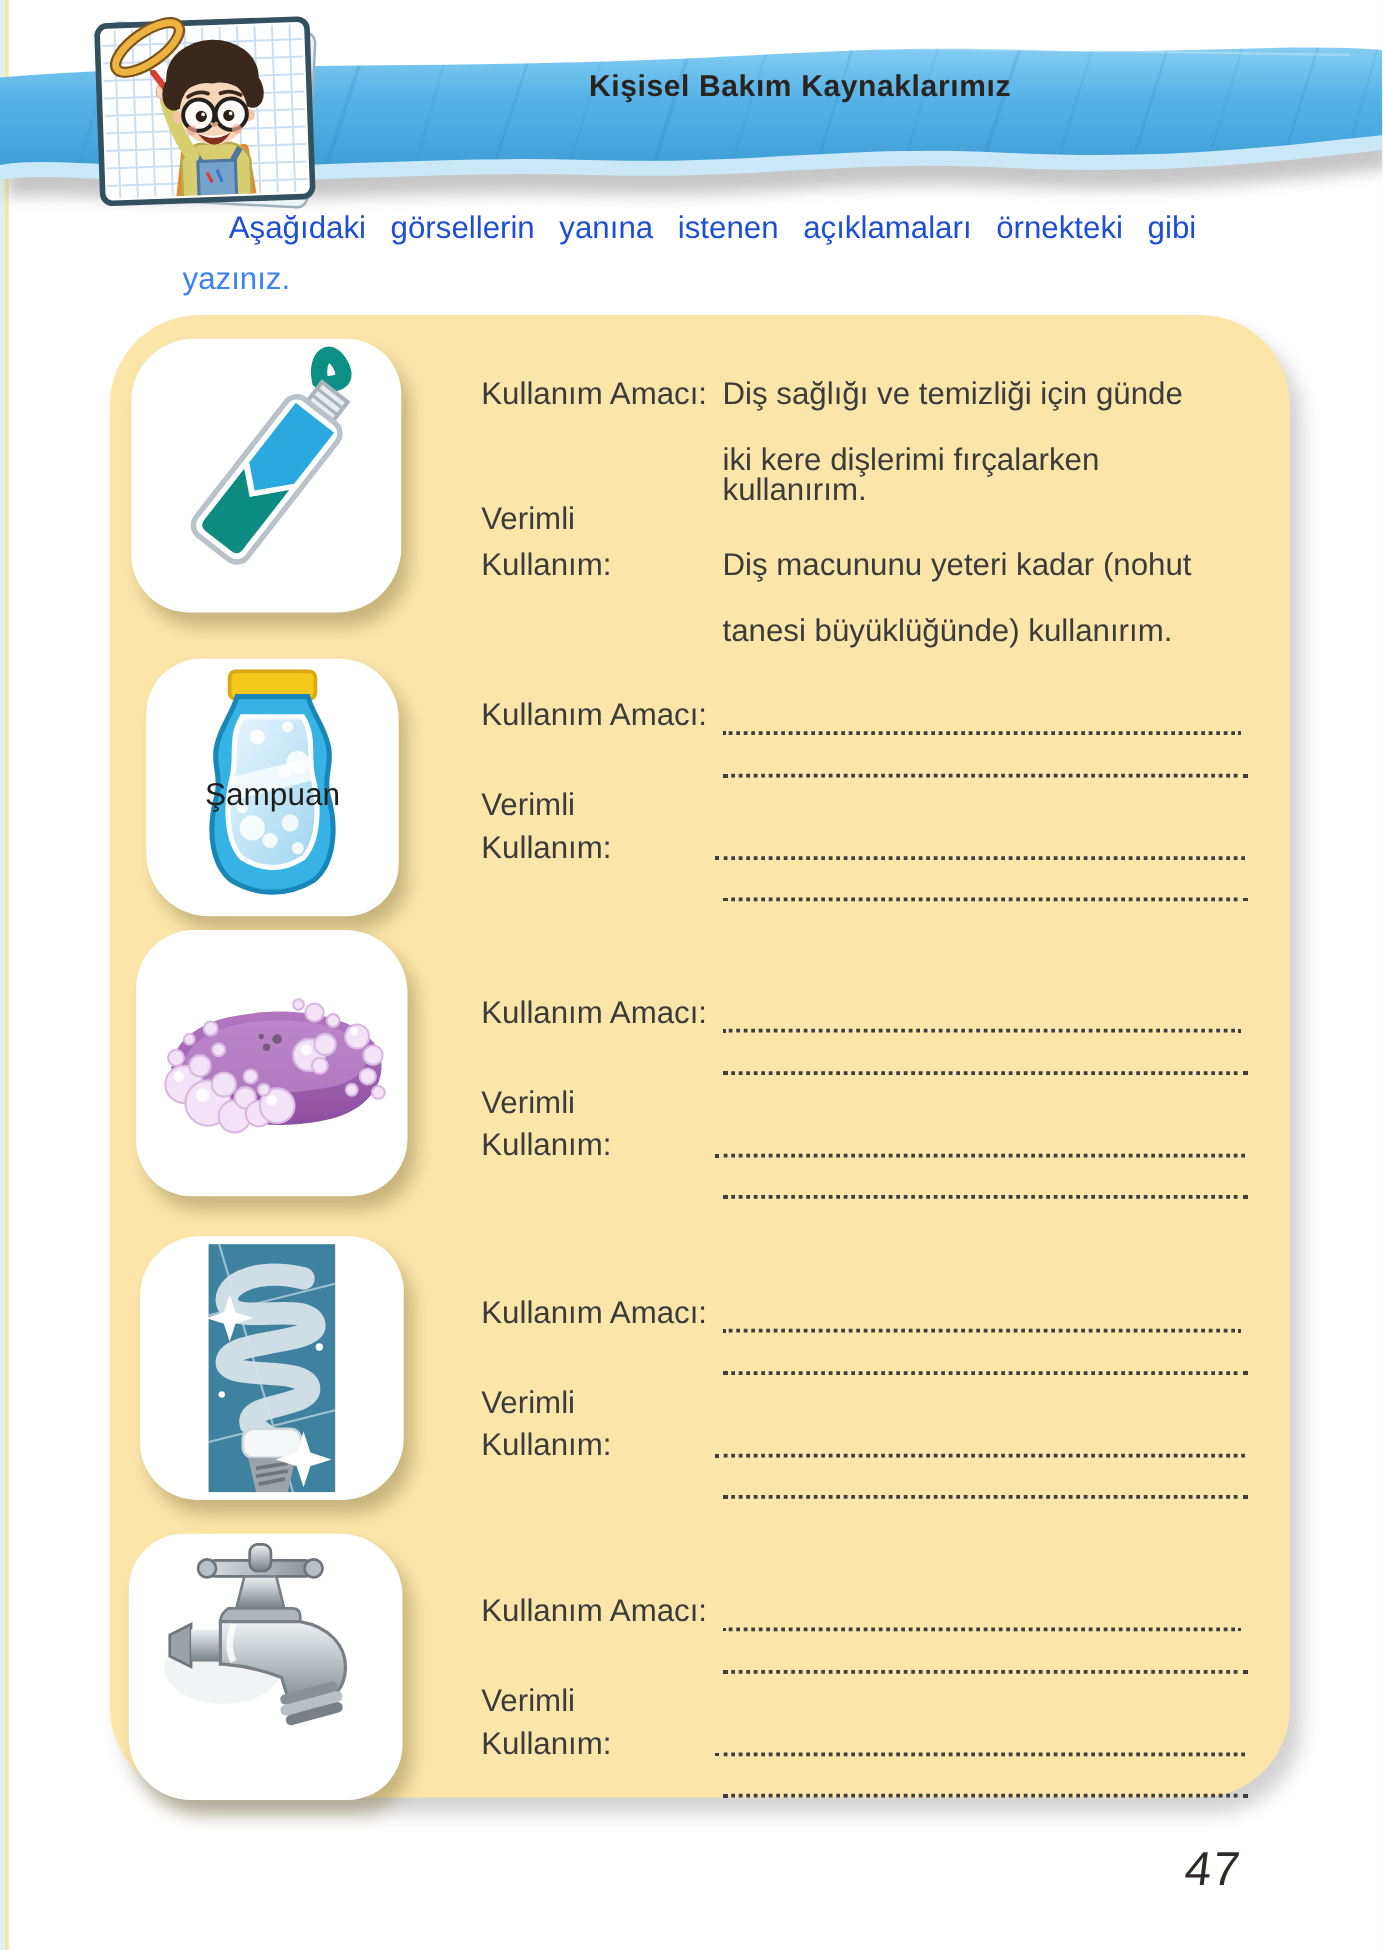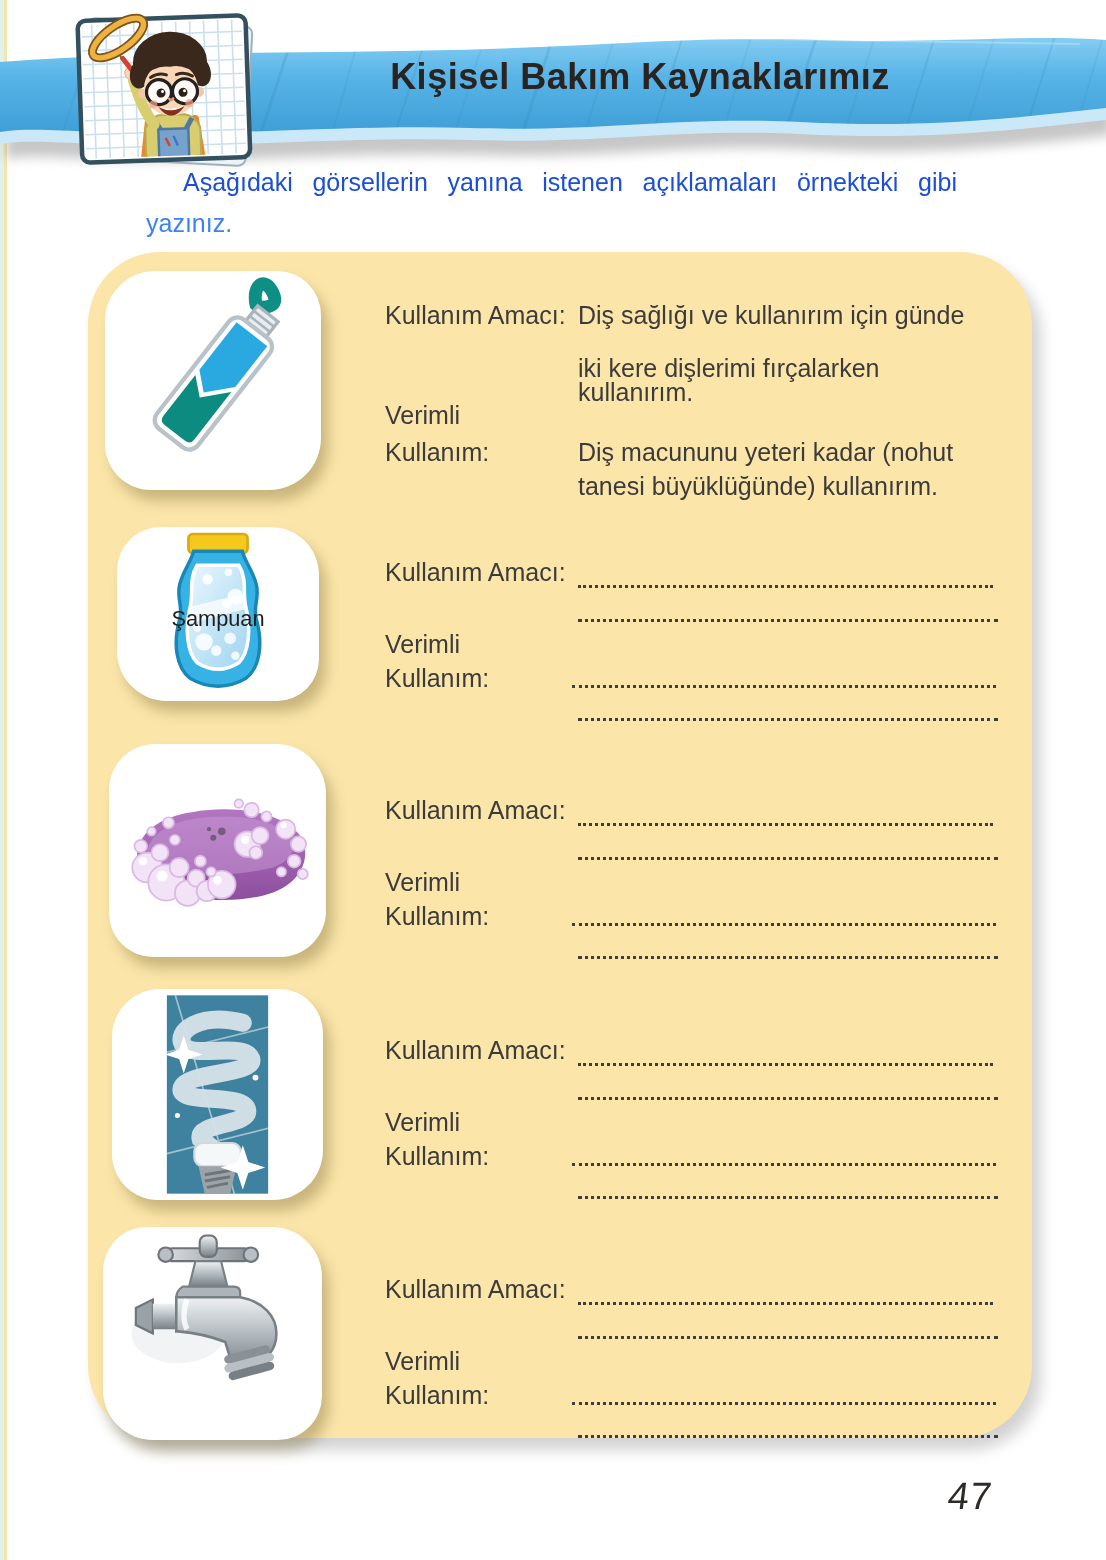--- a/index.html
+++ b/index.html
@@ -4,48 +4,48 @@
 <style>
   html,body{margin:0;padding:0;background:#ffffff;}
   .page{position:relative;width:1106px;height:1560px;background:#ffffff;overflow:hidden;
         font-family:"Liberation Sans",sans-serif;color:#3b3b3b;}
   
   .edge-teal{position:absolute;left:0;top:0;bottom:0;width:4px;background:#e2f1ec;}
   .edge-yellow{position:absolute;left:4px;top:0;bottom:0;width:3px;background:#f3e6ae;}
   
   .banner-wrap{position:absolute;left:0;top:10px;width:1106px;height:175px;}
   .banner-title{position:absolute;left:340px;top:56px;width:600px;text-align:center;
-                font-size:36px;font-weight:bold;color:#2a2320;letter-spacing:.5px;}
+                font-size:24px;font-weight:bold;color:#2a2320;letter-spacing:.5px;}
   .notepad{position:absolute;left:58px;top:0;width:212px;height:178px;}
   
   .instr1{position:absolute;left:183px;top:168px;width:774px;font-size:25px;color:#1d4ed8;
           text-align:justify;text-align-last:justify;word-spacing:2px;}
   .instr2{position:absolute;left:146px;top:209px;font-size:25px;color:#3b82f6;}
   
   .panel{position:absolute;left:88px;top:252px;width:944px;height:1186px;background:#fbe5a9;
          border-radius:72px;box-shadow:9px 12px 15px rgba(0,0,0,.18);}
   
   .tile{position:absolute;background:#ffffff;box-shadow:7px 11px 13px rgba(122,104,52,.38);}
   .tile svg{width:100%;height:100%;display:block;}
   #tile1{left:105px;top:271px;width:216px;height:219px;border-radius:50px 44px 52px 46px;}
-  #tile2{left:117px;top:527px;width:202px;height:174px;border-radius:44px 48px 42px 50px;}
+  #tile2{left:117px;top:527px;width:202px;height:206px;border-radius:44px 48px 42px 50px;}
   #tile3{left:109px;top:744px;width:217px;height:213px;border-radius:46px 50px 46px 44px;}
   #tile4{left:112px;top:989px;width:211px;height:211px;border-radius:48px 44px 50px 46px;}
   #tile5{left:103px;top:1227px;width:219px;height:213px;border-radius:44px 50px 44px 50px;}
   
   .ftext,.wtext{position:absolute;left:385px;width:640px;font-size:25px;color:#3b3b3b;line-height:34px;}
   .ftext span,.wtext .lbl{position:absolute;white-space:nowrap;}
   .f-lbl1{left:0;top:0;}
   .f-p0{left:193px;top:0;}
   .f-p1{left:193px;top:38px;margin-top:15px;}
   .f-p2{left:193px;top:77px;text-align:right;}
   .f-v{left:0;top:100px;}
   .f-k{left:0;top:137px;}
   .f-e0{left:193px;top:137px;}
-  .f-e1{left:193px;top:171px;}
+  .f-e1{left:193px;top:190px;}
   .wtext{height:185px;}
   .wtext .l1{left:0;top:0;}
   .wtext .l2{left:0;top:72px;}
   .wtext .l3{left:0;top:106px;}
   .dot{position:absolute;border-bottom:3.2px dotted #3e3e3e;height:22px;}
   .d1{left:193px;top:8px;width:415px;}
   .d2{left:193px;top:42px;width:420px;}
   .d3{left:187px;top:108px;width:424px;}
   .d4{left:193px;top:141px;width:420px;}
   
@@ -310,21 +310,21 @@
         <rect x="56" y="58" width="22" height="4" rx="2" fill="#8a9196"></rect>
         <rect x="55" y="62" width="24" height="4" rx="2" fill="#b9c0c5"></rect>
         <rect x="56" y="66" width="22" height="4" rx="2" fill="#787f85"></rect>
       </g>
       <path d="M38,34 C36,40 36,44 38,48" stroke="#ffffff" stroke-width="2.5" fill="none" opacity="0.8"></path>
     </svg>
   </div>
 
   <div class="ftext" style="top:298px">
     <span class="f-lbl1">Kullanım Amacı:</span>
-    <span class="f-p0">Diş sağlığı ve kullanırım için günde</span>
+    <span class="f-p0">Diş sağlığı ve temizliği için günde</span>
     <span class="f-p1">iki kere dişlerimi fırçalarken</span>
     <span class="f-p2">kullanırım.</span>
     <span class="f-v">Verimli</span>
     <span class="f-k">Kullanım:</span>
     <span class="f-e0">Diş macununu yeteri kadar (nohut</span>
     <span class="f-e1">tanesi büyüklüğünde) kullanırım.</span>
   </div>
 
   <div class="wtext" style="top:555px">
     <span class="lbl l1">Kullanım Amacı:</span>

